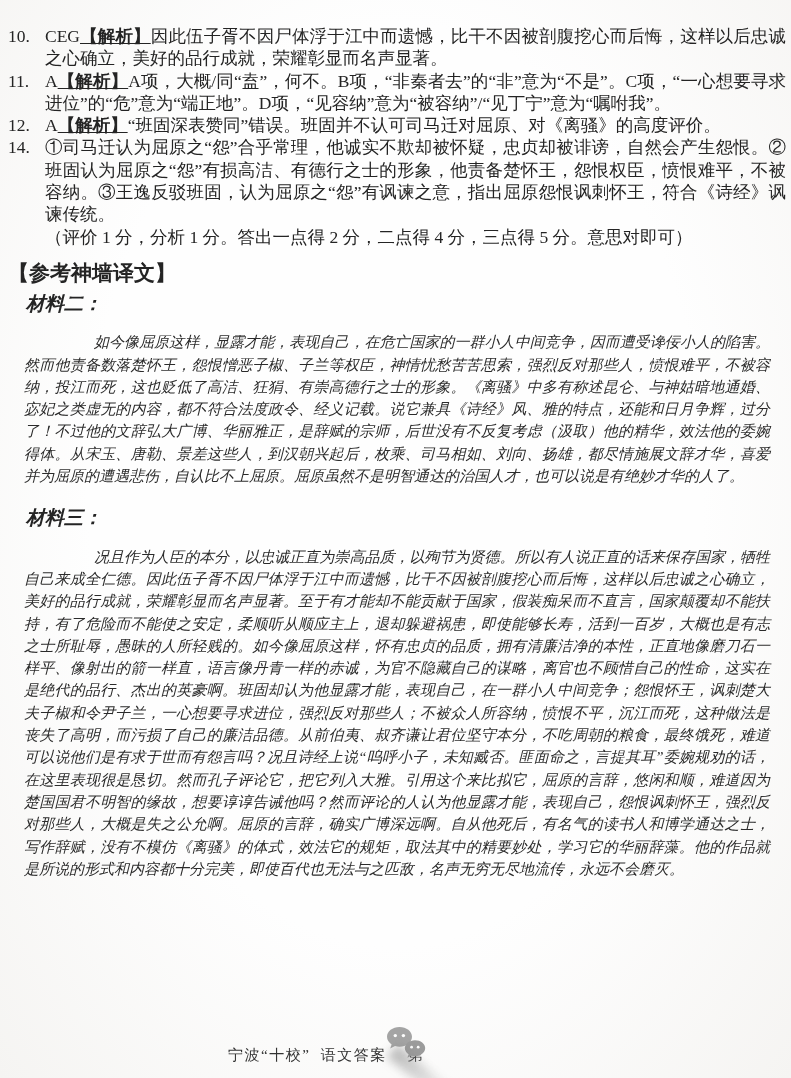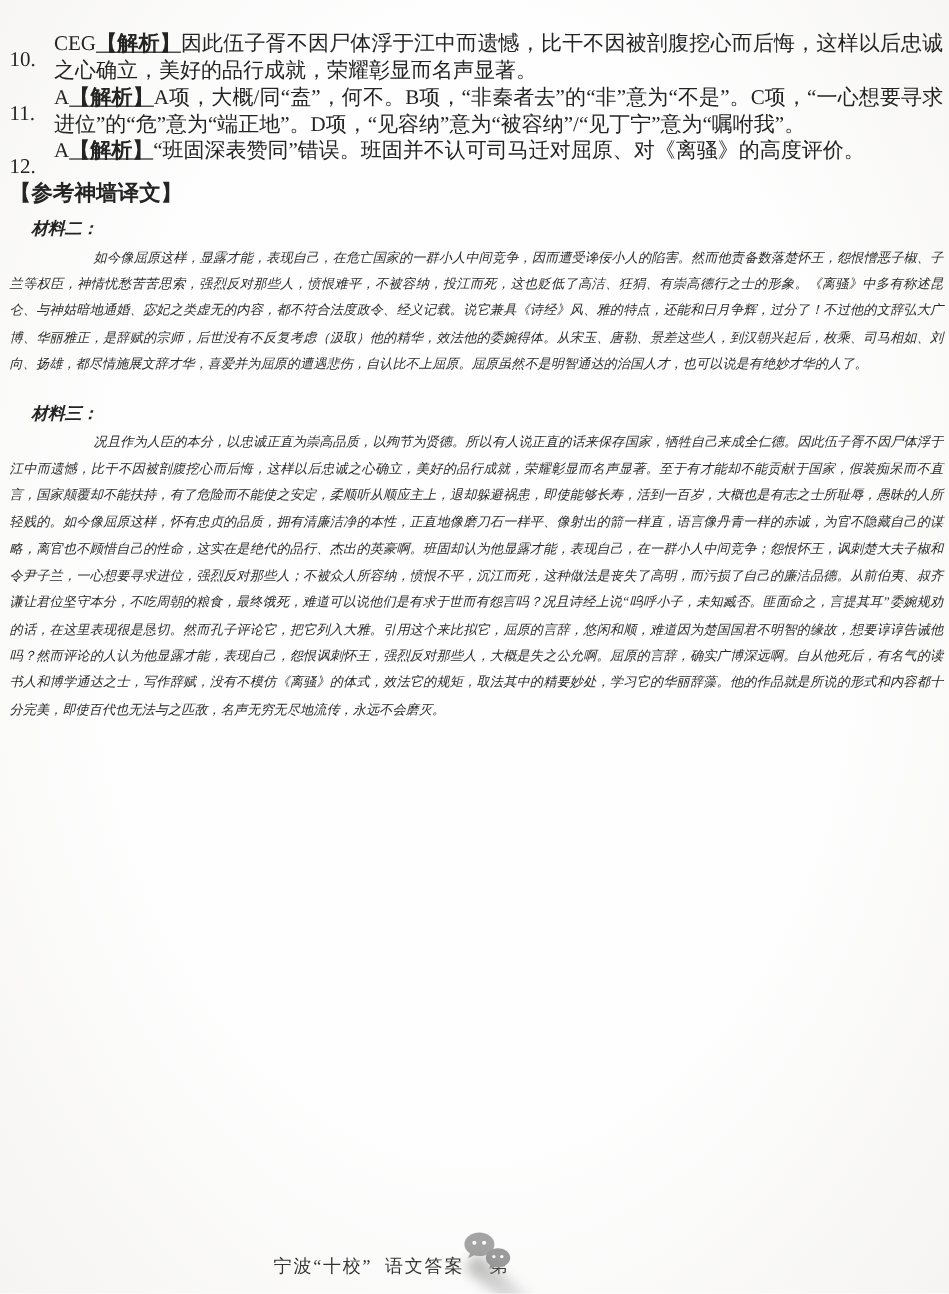--- a/index.html
+++ b/index.html
@@ -11,29 +11,29 @@
     overflow:hidden; position:relative;
   }
   .page { position:absolute; inset:0; padding:25px 5px 0 8px; box-sizing:border-box; }
 
   
   .ans-item {
     position:relative; padding-left:37px;
     font-size:17.5px; line-height:22.3px;
     text-align:justify; text-justify:inter-ideograph;
   }
-  .num { position:absolute; left:0; top:13px; }
+  .num { position:absolute; left:0; top:0; }
   .tag { font-weight:bold;text-decoration:underline; }
 
   
-  .trans-heading { font-weight:bold; font-size:18px; line-height:23px; margin-top:14px; }
+  .trans-heading { font-weight:bold; font-size:21px; line-height:23px; margin-top:14px; }
   .mat { margin:0; }
-  .mat-title { font-weight:bold; font-size:14px; line-height:22.3px; margin-left:18px; margin-top:8px; font-style:italic;font-family:Liberation Serif, serif; }
+  .mat-title { font-weight:bold; font-size:19px; line-height:22.3px; margin-left:18px; margin-top:8px; font-style:italic;font-family:Liberation Serif, serif; }
   .mat-text {
-    margin:0; font-size:11px; line-height:22.3px;
+    margin:16px; font-size:15px; line-height:22.3px;
     text-indent:70px; text-align:justify; text-justify:inter-ideograph;
     font-style:italic; color:#2b2b2b;
   }
   .mat3 .mat-title { margin-top:20px; }
 
   
   .footer {
     position:absolute; left:228px; top:1046px;
     font-size:15px; letter-spacing:1.5px; color:#333;
     white-space:pre;
@@ -63,20 +63,25 @@
 
   <div class="ans-item">
     <span class="num">11.</span><span>A</span><span class="tag">【解析】</span><span>A项，大概/同“盍”，何不。B项，“非秦者去”的“非”意为“不是”。C项，“一心想要寻求进位”的“危”意为“端正地”。D项，“见容纳”意为“被容纳”/“见丁宁”意为“嘱咐我”。</span>
   </div>
 
   <div class="ans-item">
     <span class="num">12.</span><span>A</span><span class="tag">【解析】</span><span>“班固深表赞同”错误。班固并不认可司马迁对屈原、对《离骚》的高度评价。</span>
   </div>
 
 
+  <div class="ans-item">
+    <span class="num">14.</span>
+    <div>①司马迁认为屈原之“怨”合乎常理，他诚实不欺却被怀疑，忠贞却被诽谤，自然会产生怨恨。②班固认为屈原之“怨”有损高洁、有德行之士的形象，他责备楚怀王，怨恨权臣，愤恨难平，不被容纳。③王逸反驳班固，认为屈原之“怨”有讽谏之意，指出屈原怨恨讽刺怀王，符合《诗经》讽谏传统。</div>
+    <div>（评价 1 分，分析 1 分。答出一点得 2 分，二点得 4 分，三点得 5 分。意思对即可）</div>
+  </div>
 
   <div class="trans-heading">【参考神墙译文】</div>
 
   <div class="mat mat2">
     <div class="mat-title">材料二：</div>
     <div class="mat-text">如今像屈原这样，显露才能，表现自己，在危亡国家的一群小人中间竞争，因而遭受谗佞小人的陷害。然而他责备数落楚怀王，怨恨憎恶子椒、子兰等权臣，神情忧愁苦苦思索，强烈反对那些人，愤恨难平，不被容纳，投江而死，这也贬低了高洁、狂狷、有崇高德行之士的形象。《离骚》中多有称述昆仑、与神姑暗地通婚、宓妃之类虚无的内容，都不符合法度政令、经义记载。说它兼具《诗经》风、雅的特点，还能和日月争辉，过分了！不过他的文辞弘大广博、华丽雅正，是辞赋的宗师，后世没有不反复考虑（汲取）他的精华，效法他的委婉得体。从宋玉、唐勒、景差这些人，到汉朝兴起后，枚乘、司马相如、刘向、扬雄，都尽情施展文辞才华，喜爱并为屈原的遭遇悲伤，自认比不上屈原。屈原虽然不是明智通达的治国人才，也可以说是有绝妙才华的人了。</div>
   </div>
 
   <div class="mat mat3">
     <div class="mat-title">材料三：</div>

